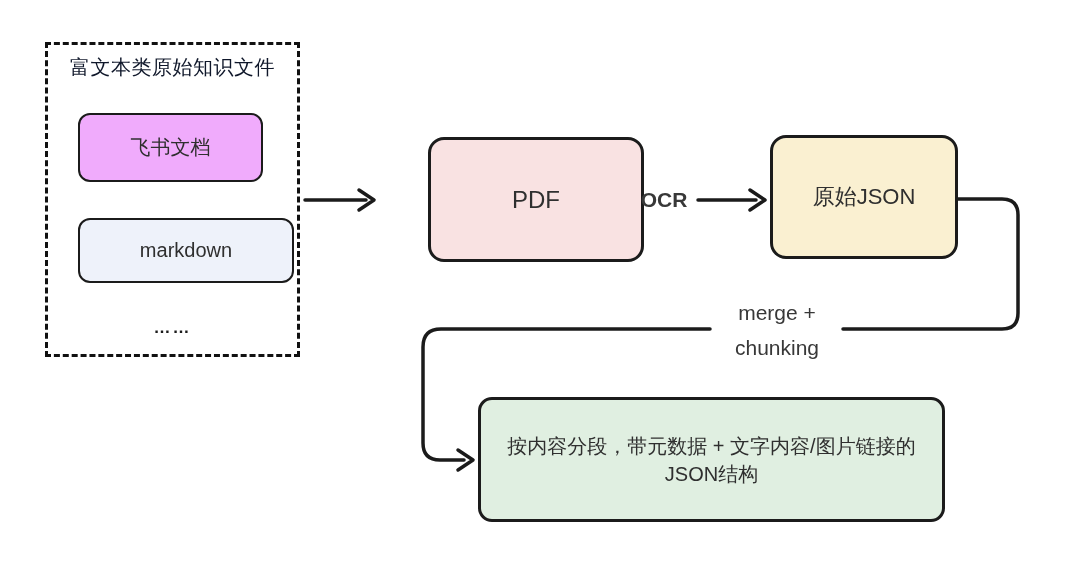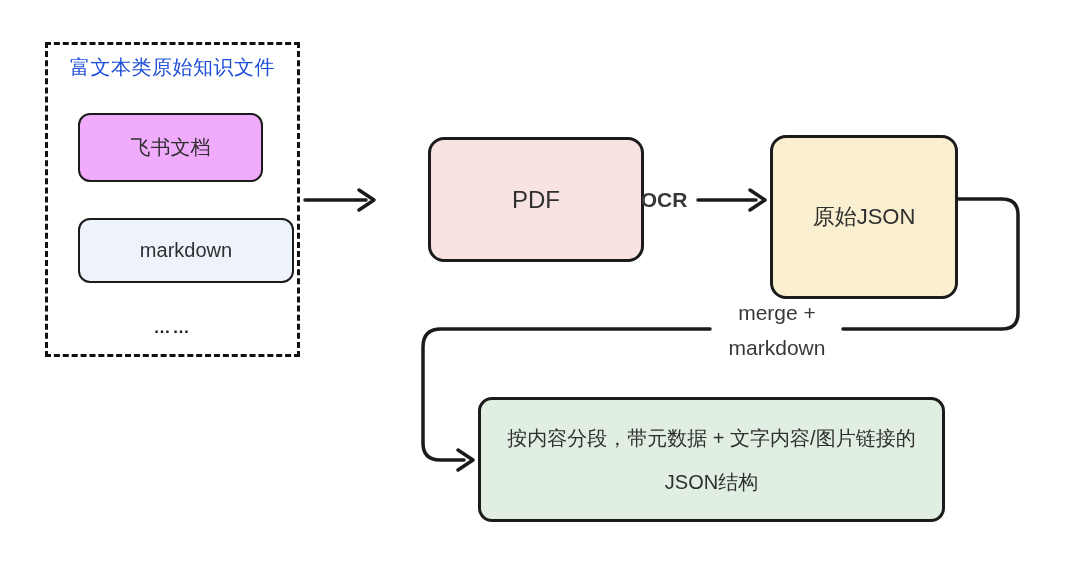--- a/index.html
+++ b/index.html
@@ -16,33 +16,33 @@
     position:absolute;box-sizing:border-box;border:2.5px solid #1b1b1b;border-radius:12px;
     display:flex;align-items:center;justify-content:center;text-align:center;
     font-size:20px;
   }
   #dashed-group{
     position:absolute;left:45px;top:42px;width:255px;height:315px;box-sizing:border-box;
     border:3px dashed #111111;background:transparent;
   }
   #group-title{
     position:absolute;left:45px;top:54px;width:255px;text-align:center;
-    font-size:20px;color:#1d4ed8;letter-spacing:0.5px;
+    font-size:20px;color:#0f172a;letter-spacing:0.5px;
   }
   #feishu-box{left:78px;top:113px;width:185px;height:69px;}
   #markdown-box{left:78px;top:218px;width:216px;height:65px;}
   #ellipsis{
     position:absolute;left:45px;top:318px;width:255px;text-align:center;
     font-size:17px;font-weight:bold;color:#1b1b1b;letter-spacing:2px;
   }
   #pdf-box{left:380px;top:137px;width:216px;height:125px;font-size:24px;margin-left:48px;}
-  #rawjson-box{left:770px;top:135px;width:188px;height:164px;font-size:22px;}
+  #rawjson-box{left:770px;top:135px;width:188px;height:124px;font-size:22px;}
   #chunked-box{
     left:478px;top:397px;width:467px;height:125px;border-radius:14px;
-    font-size:20px;line-height:44px;padding:0 22px;
+    font-size:20px;line-height:28px;padding:0 22px;
   }
   .edge-label{
     position:absolute;transform:translate(-50%,-50%);text-align:center;
     font-size:21px;color:#383838;white-space:pre-line;line-height:35px;
   }
   #ocr-label{left:664px;top:200px;line-height:24px;font-weight:bold;}
   #merge-label{left:777px;top:330px;}
   #connector-layer{position:absolute;left:0;top:0;pointer-events:none;}
 </style>
 </head>
@@ -84,19 +84,19 @@
     <span>PDF</span>
   </div>
 
   <div class="edge-label" id="ocr-label">OCR</div>
 
   <div class="node" id="rawjson-box" style="background-color: rgb(250, 240, 209);">
     <span>原始JSON</span>
   </div>
 
   <div class="edge-label" id="merge-label">merge +
-markdown</div>
+chunking</div>
 
   <div class="node" id="chunked-box" style="background-color: rgb(224, 239, 225);">
     <span>按内容分段，带元数据 + 文字内容/图片链接的JSON结构</span>
   </div>
 
 </div>
 
 </body></html>

